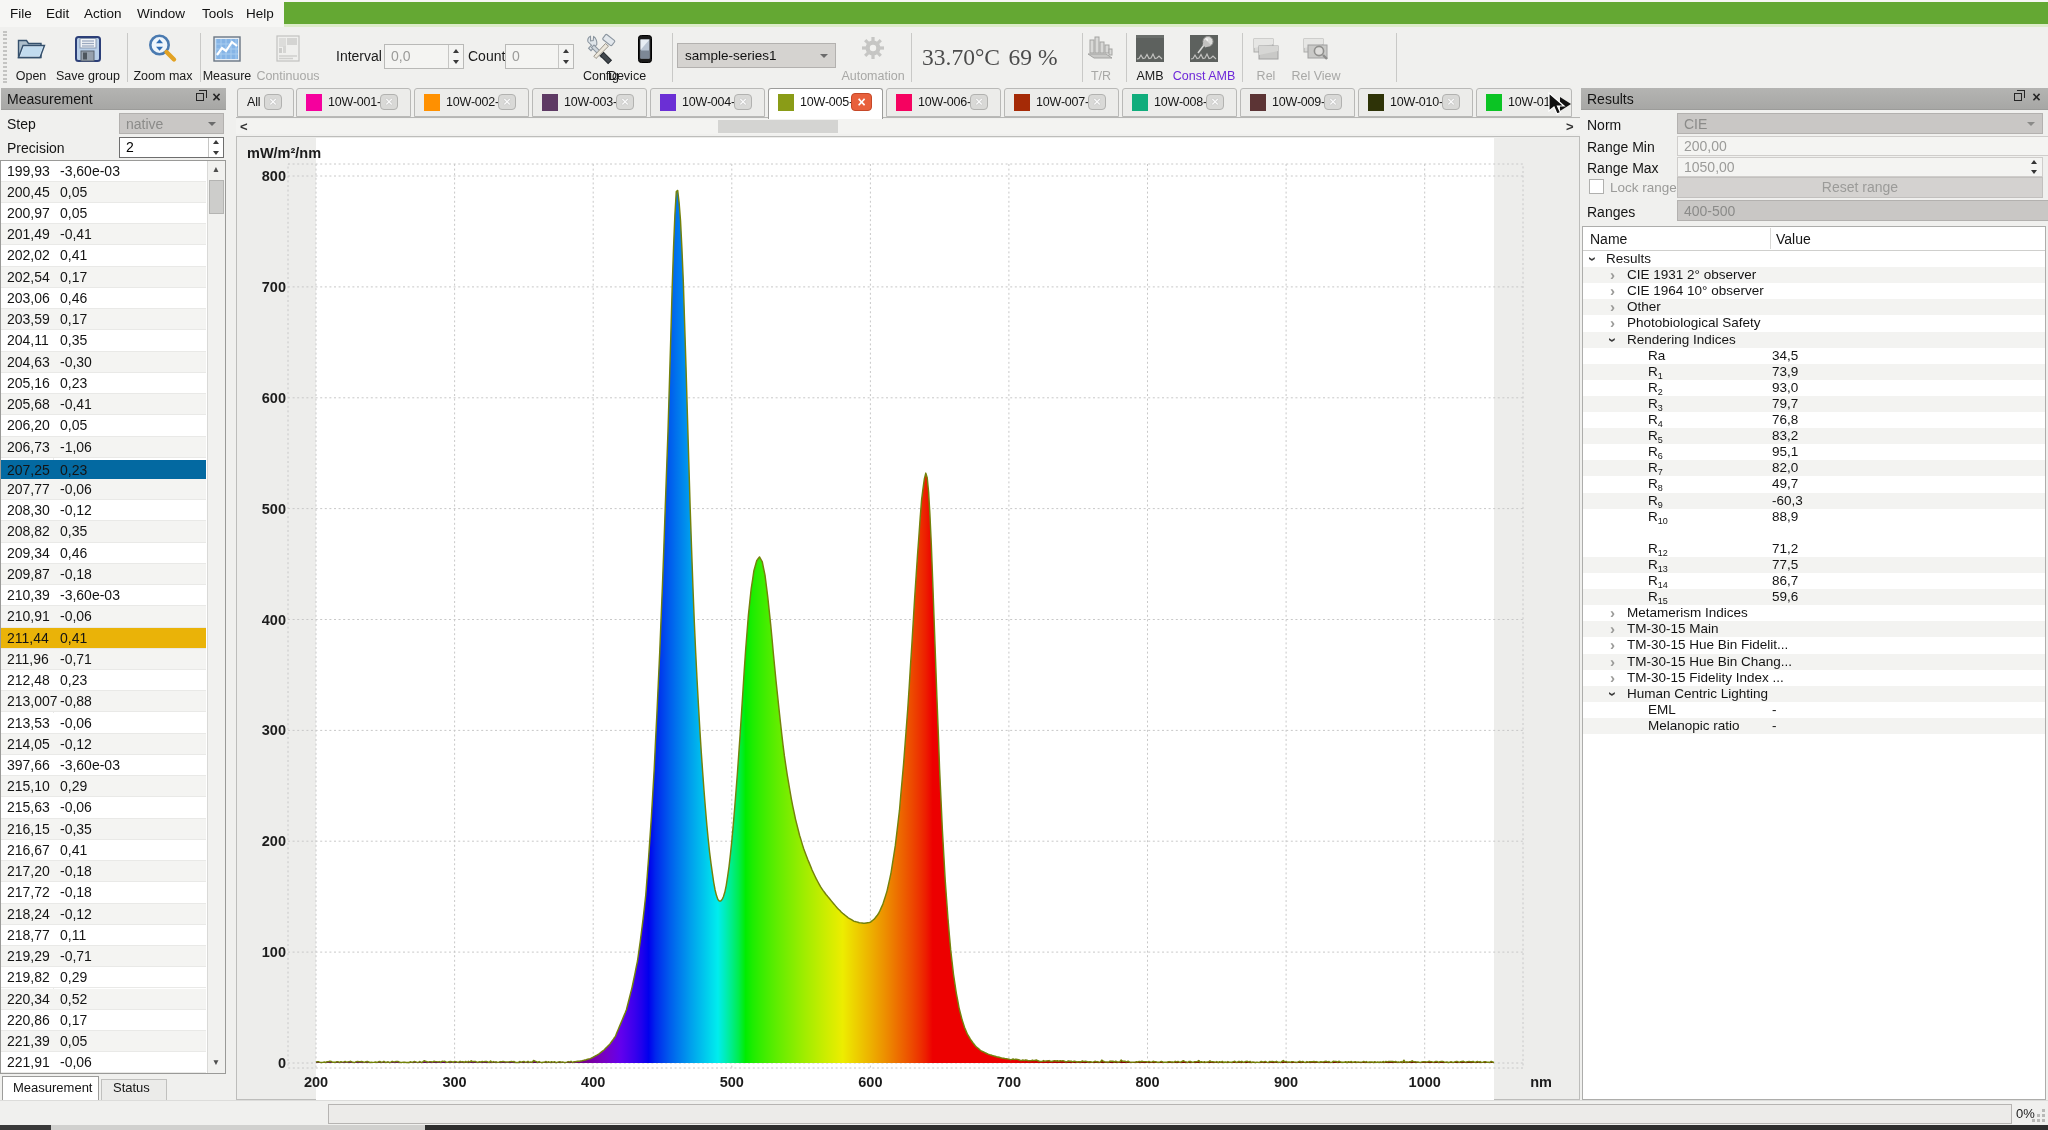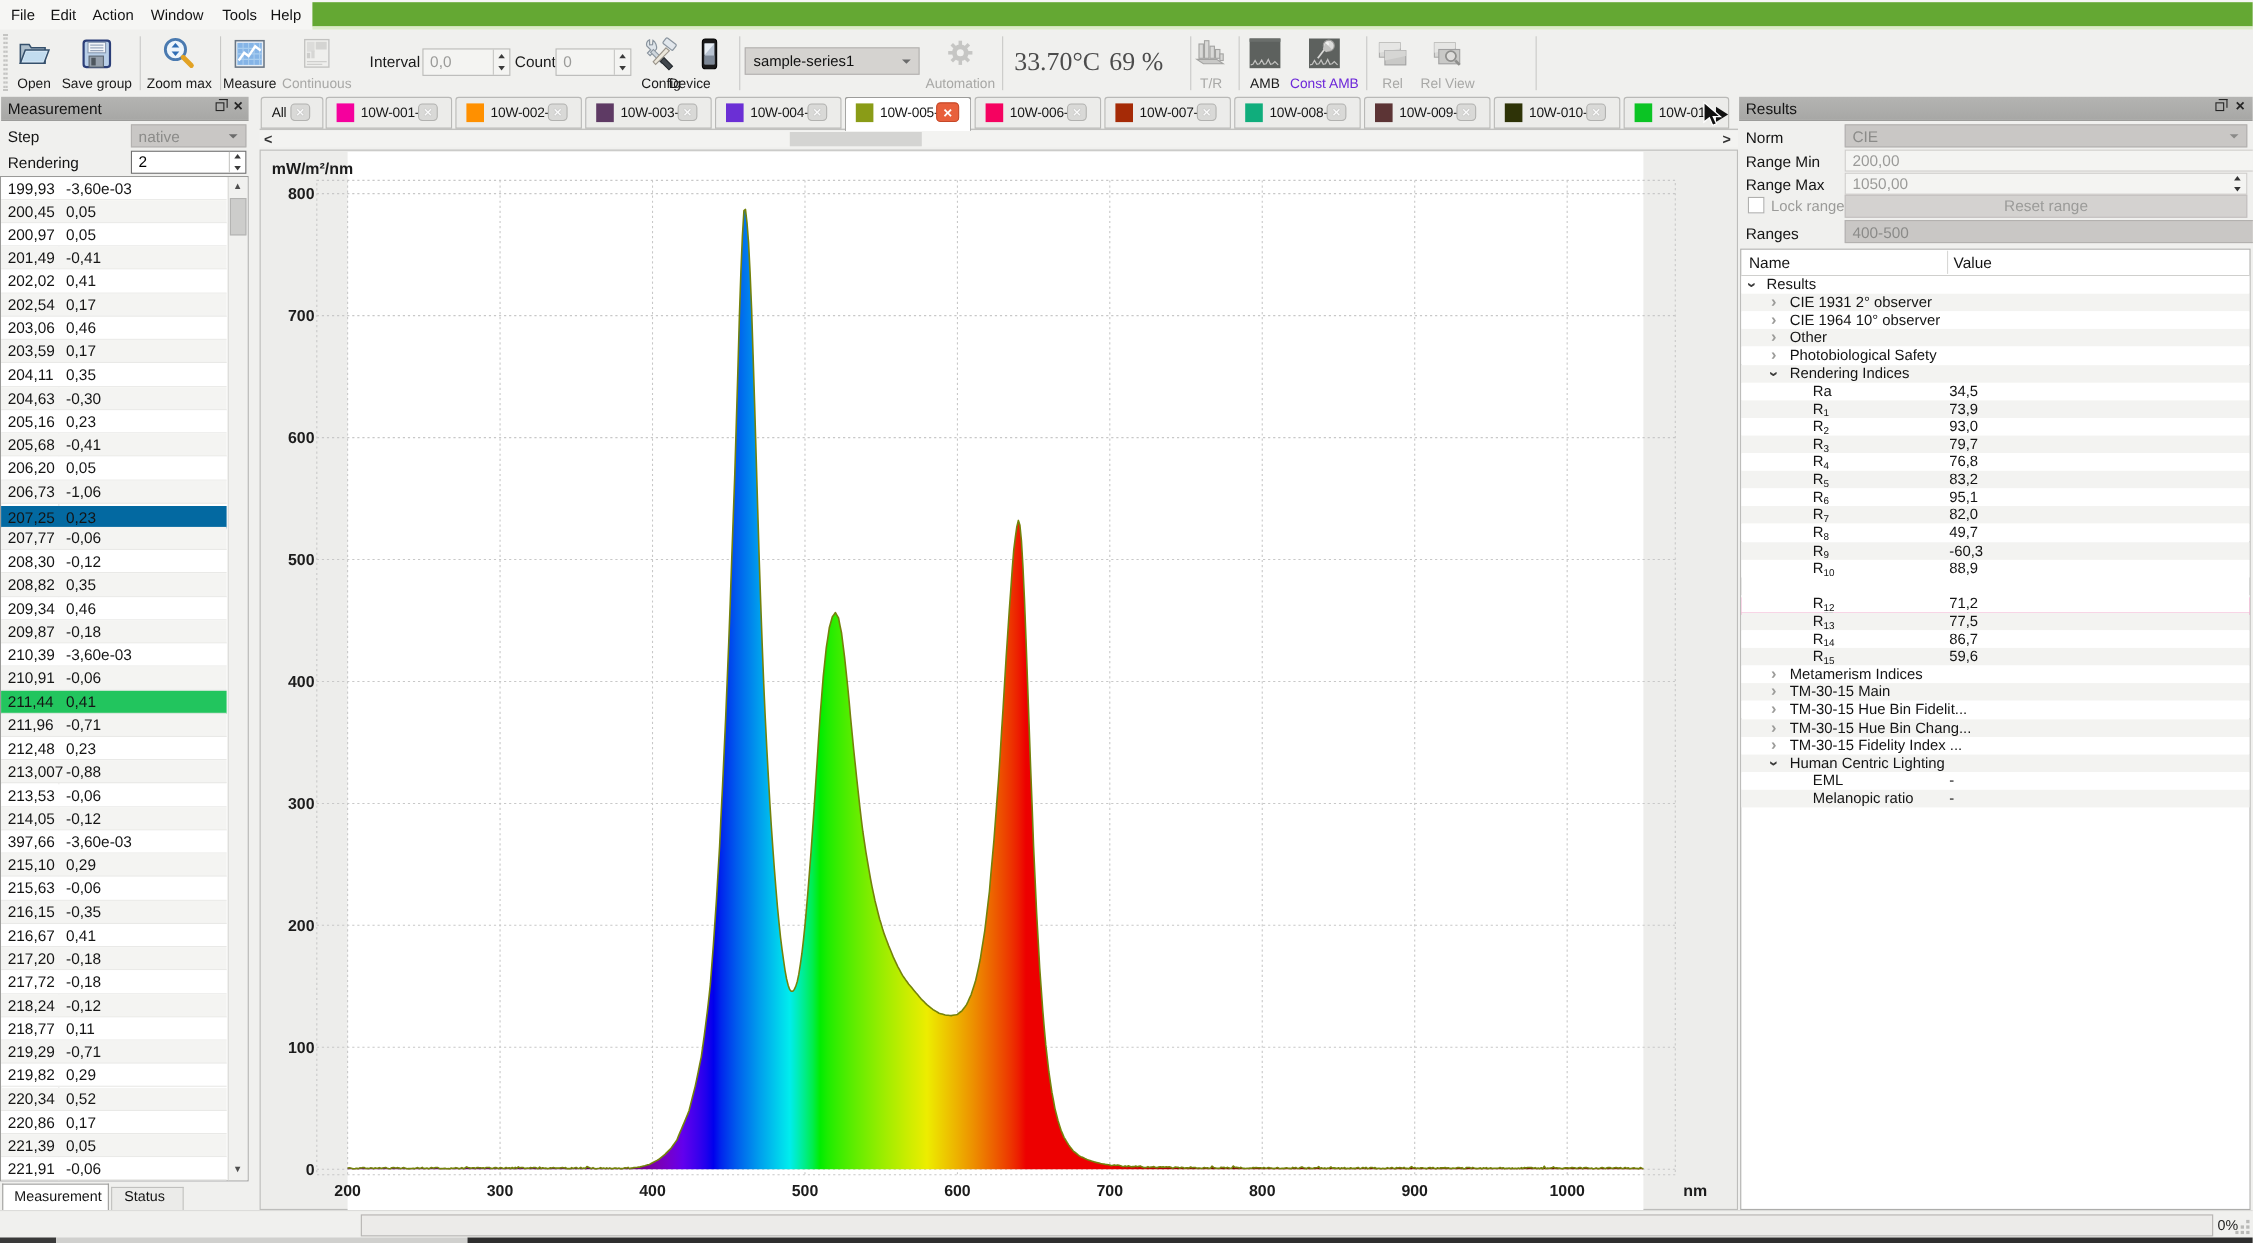--- a/index.html
+++ b/index.html
@@ -218,21 +218,21 @@
 <div class="dtitle" style="left:1px;top:88px;width:225px">
       <span>Measurement</span>
     </div>
 <div class="fbtn" style="left:196px;top:93px"></div>
     <div class="xbtn" style="left:210px;top:90px">×</div>
 <div class="frow-lab" style="left:7px;top:116px">Step</div>
 <div class="dcombo" style="left:119px;top:113px;width:105px;height:21px">
       <span>native</span>
       <i class="carr" style="top:8px"></i>
     </div>
-<div class="frow-lab" style="left:7px;top:140px">Rendering</div>
+<div class="frow-lab" style="left:7px;top:140px">Precision</div>
 <div class="spin" style="left:119px;top:137px;width:105px;height:21px;background:#fff;border-color:#6e6e6e">
       <span class="sgray" style="color:#000;top:1px">2</span>
       <span class="sbtn" style="height:19px">
         <i class="up" style="top:2px"></i>
         <i class="dn" style="bottom:2px"></i>
       </span>
     </div>
 <div class="abs" style="left:0;top:160px;width:226px;height:914px;background:#fff;border:1px solid #9a9a98"></div>
 <div class="abs" style="left:53px;top:161px;width:1px;height:912px;background:#e9e9e7"></div>
 <div class="mrow" style="top:160.5px;background:#ffffff">
@@ -316,21 +316,21 @@
       <span class="c2">-0,18</span>
     </div>
 <div class="mrow" style="top:585.1px;background:#ffffff">
       <span class="c1">210,39</span>
       <span class="c2">-3,60e-03</span>
     </div>
 <div class="mrow" style="top:606.3px;background:#f4f4f2">
       <span class="c1">210,91</span>
       <span class="c2">-0,06</span>
     </div>
-<div class="mrow" style="top:627.6px;background:#22c55e">
+<div class="mrow" style="top:627.6px;background:#eab308">
       <span class="c1">211,44</span>
       <span class="c2">0,41</span>
     </div>
 <div class="mrow" style="top:648.8px;background:#f4f4f2">
       <span class="c1">211,96</span>
       <span class="c2">-0,71</span>
     </div>
 <div class="mrow" style="top:670.0px;background:#ffffff">
       <span class="c1">212,48</span>
       <span class="c2">0,23</span>

